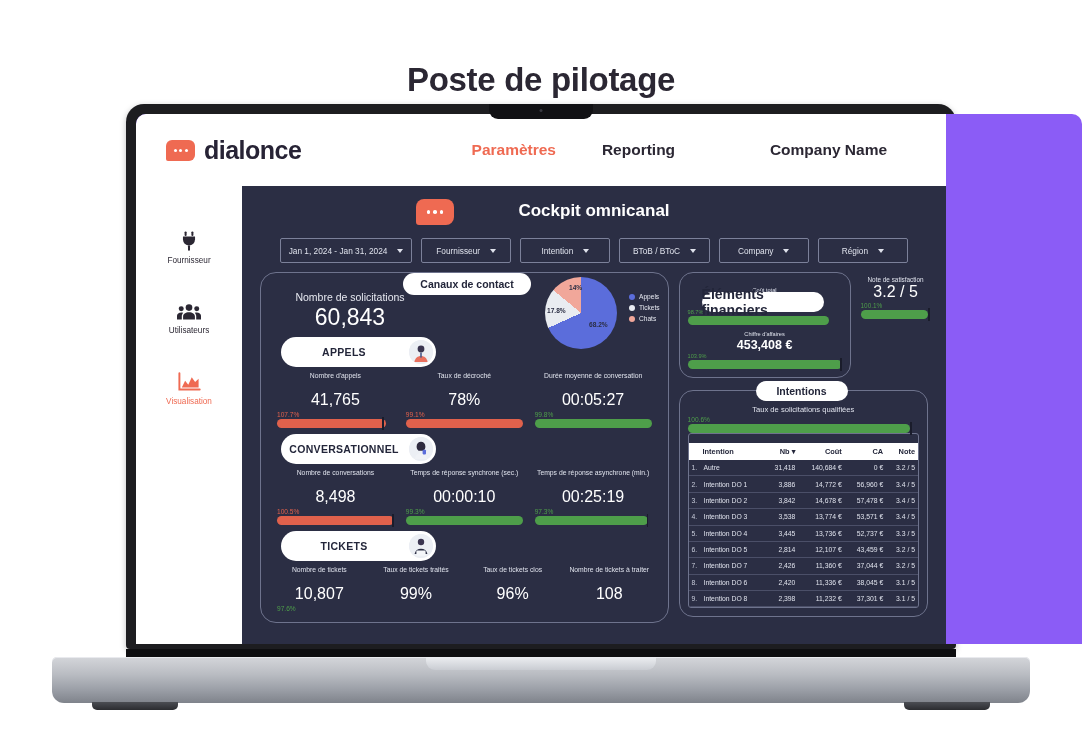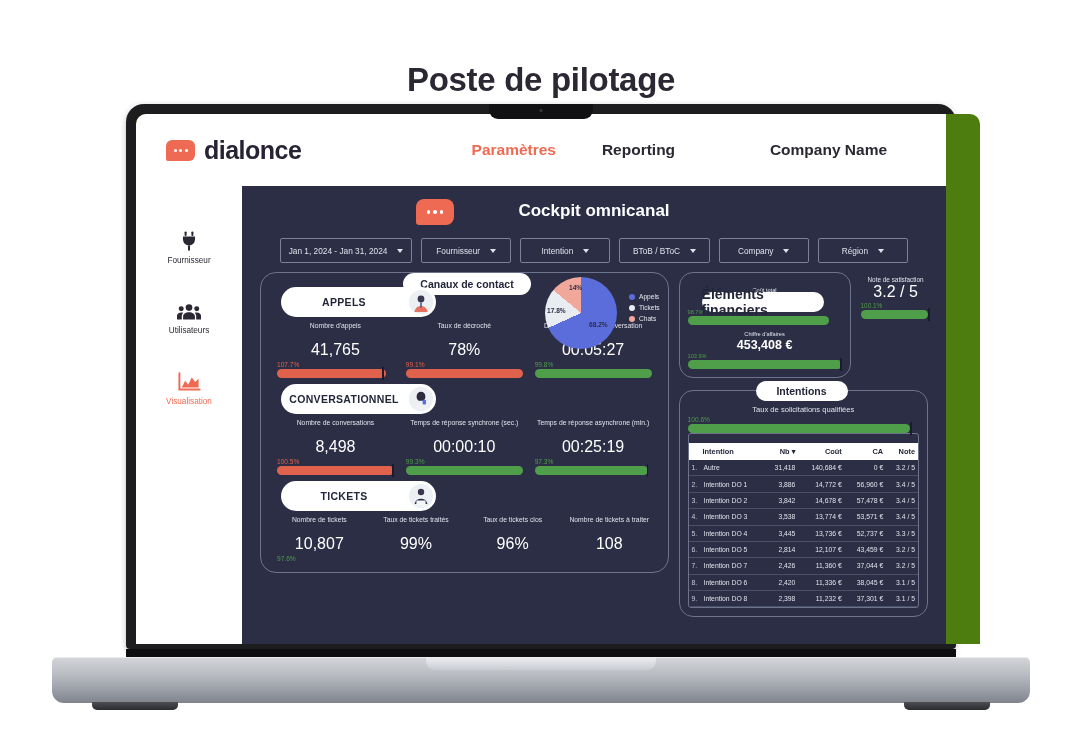--- a/index.html
+++ b/index.html
@@ -32,22 +32,22 @@
   }
   .notch {
     position:absolute; left:50%; top:104px; transform:translateX(-50%);
     width: 104px; height: 15px; background:#111114;
     border-radius: 0 0 9px 9px; z-index: 6;
   }
   .notch-dot{ position:absolute; left:50%; top:5px; transform:translateX(-50%);
     width:3px;height:3px;border-radius:50%;background:#3a3a42; }
   .screen {
     position: absolute; left: 136px; top: 114px;
-    width: 844px; height: 530px;
-    background: #4d7c0f;
+    width: 946px; height: 530px;
+    background: #8b5cf6;
     border-radius: 10px 10px 0 0;
     overflow: hidden;
   }
   .laptop-base {
     position:absolute; left:126px; top:649px; width:830px; height:8px;
     background:#0e0e10;
   }
   .laptop-deck {
     position:absolute; left:52px; top:657px; width:978px; height:46px;
     background: linear-gradient(180deg,#d4d6da 0%,#b9bcc2 38%,#9a9ea6 72%,#7f838b 100%);
@@ -306,20 +306,24 @@
             <span class="caret"></span>
           </div>
         </div>
 
         <div class="cols">
 
           <div class="col-left">
             <div class="card-outline">
 
               <div class="top-row">
+                <div class="solicit">
+                  <div class="lbl">Nombre de solicitations</div>
+                  <div class="val">60,843</div>
+                </div>
                 <div class="pill pill-canaux">Canaux de contact</div>
 
                 <div class="pie-wrap">
                   <div class="pie" style="background:conic-gradient(#5b6ddb 0deg 245.5deg, #e9ecf1 245.5deg 309.6deg, #f1a79a 309.6deg 360deg);"></div>
                   <div class="pie-lbl" style="left:44px; top:44px;">68.2%</div>
                   <div class="pie-lbl" style="left:2px; top:30px;">17.8%</div>
                   <div class="pie-lbl" style="left:24px; top:7px;">14%</div>
                   <div class="legend">
                     <div>
                         <span class="dot" style="background:#5b6ddb"></span>

